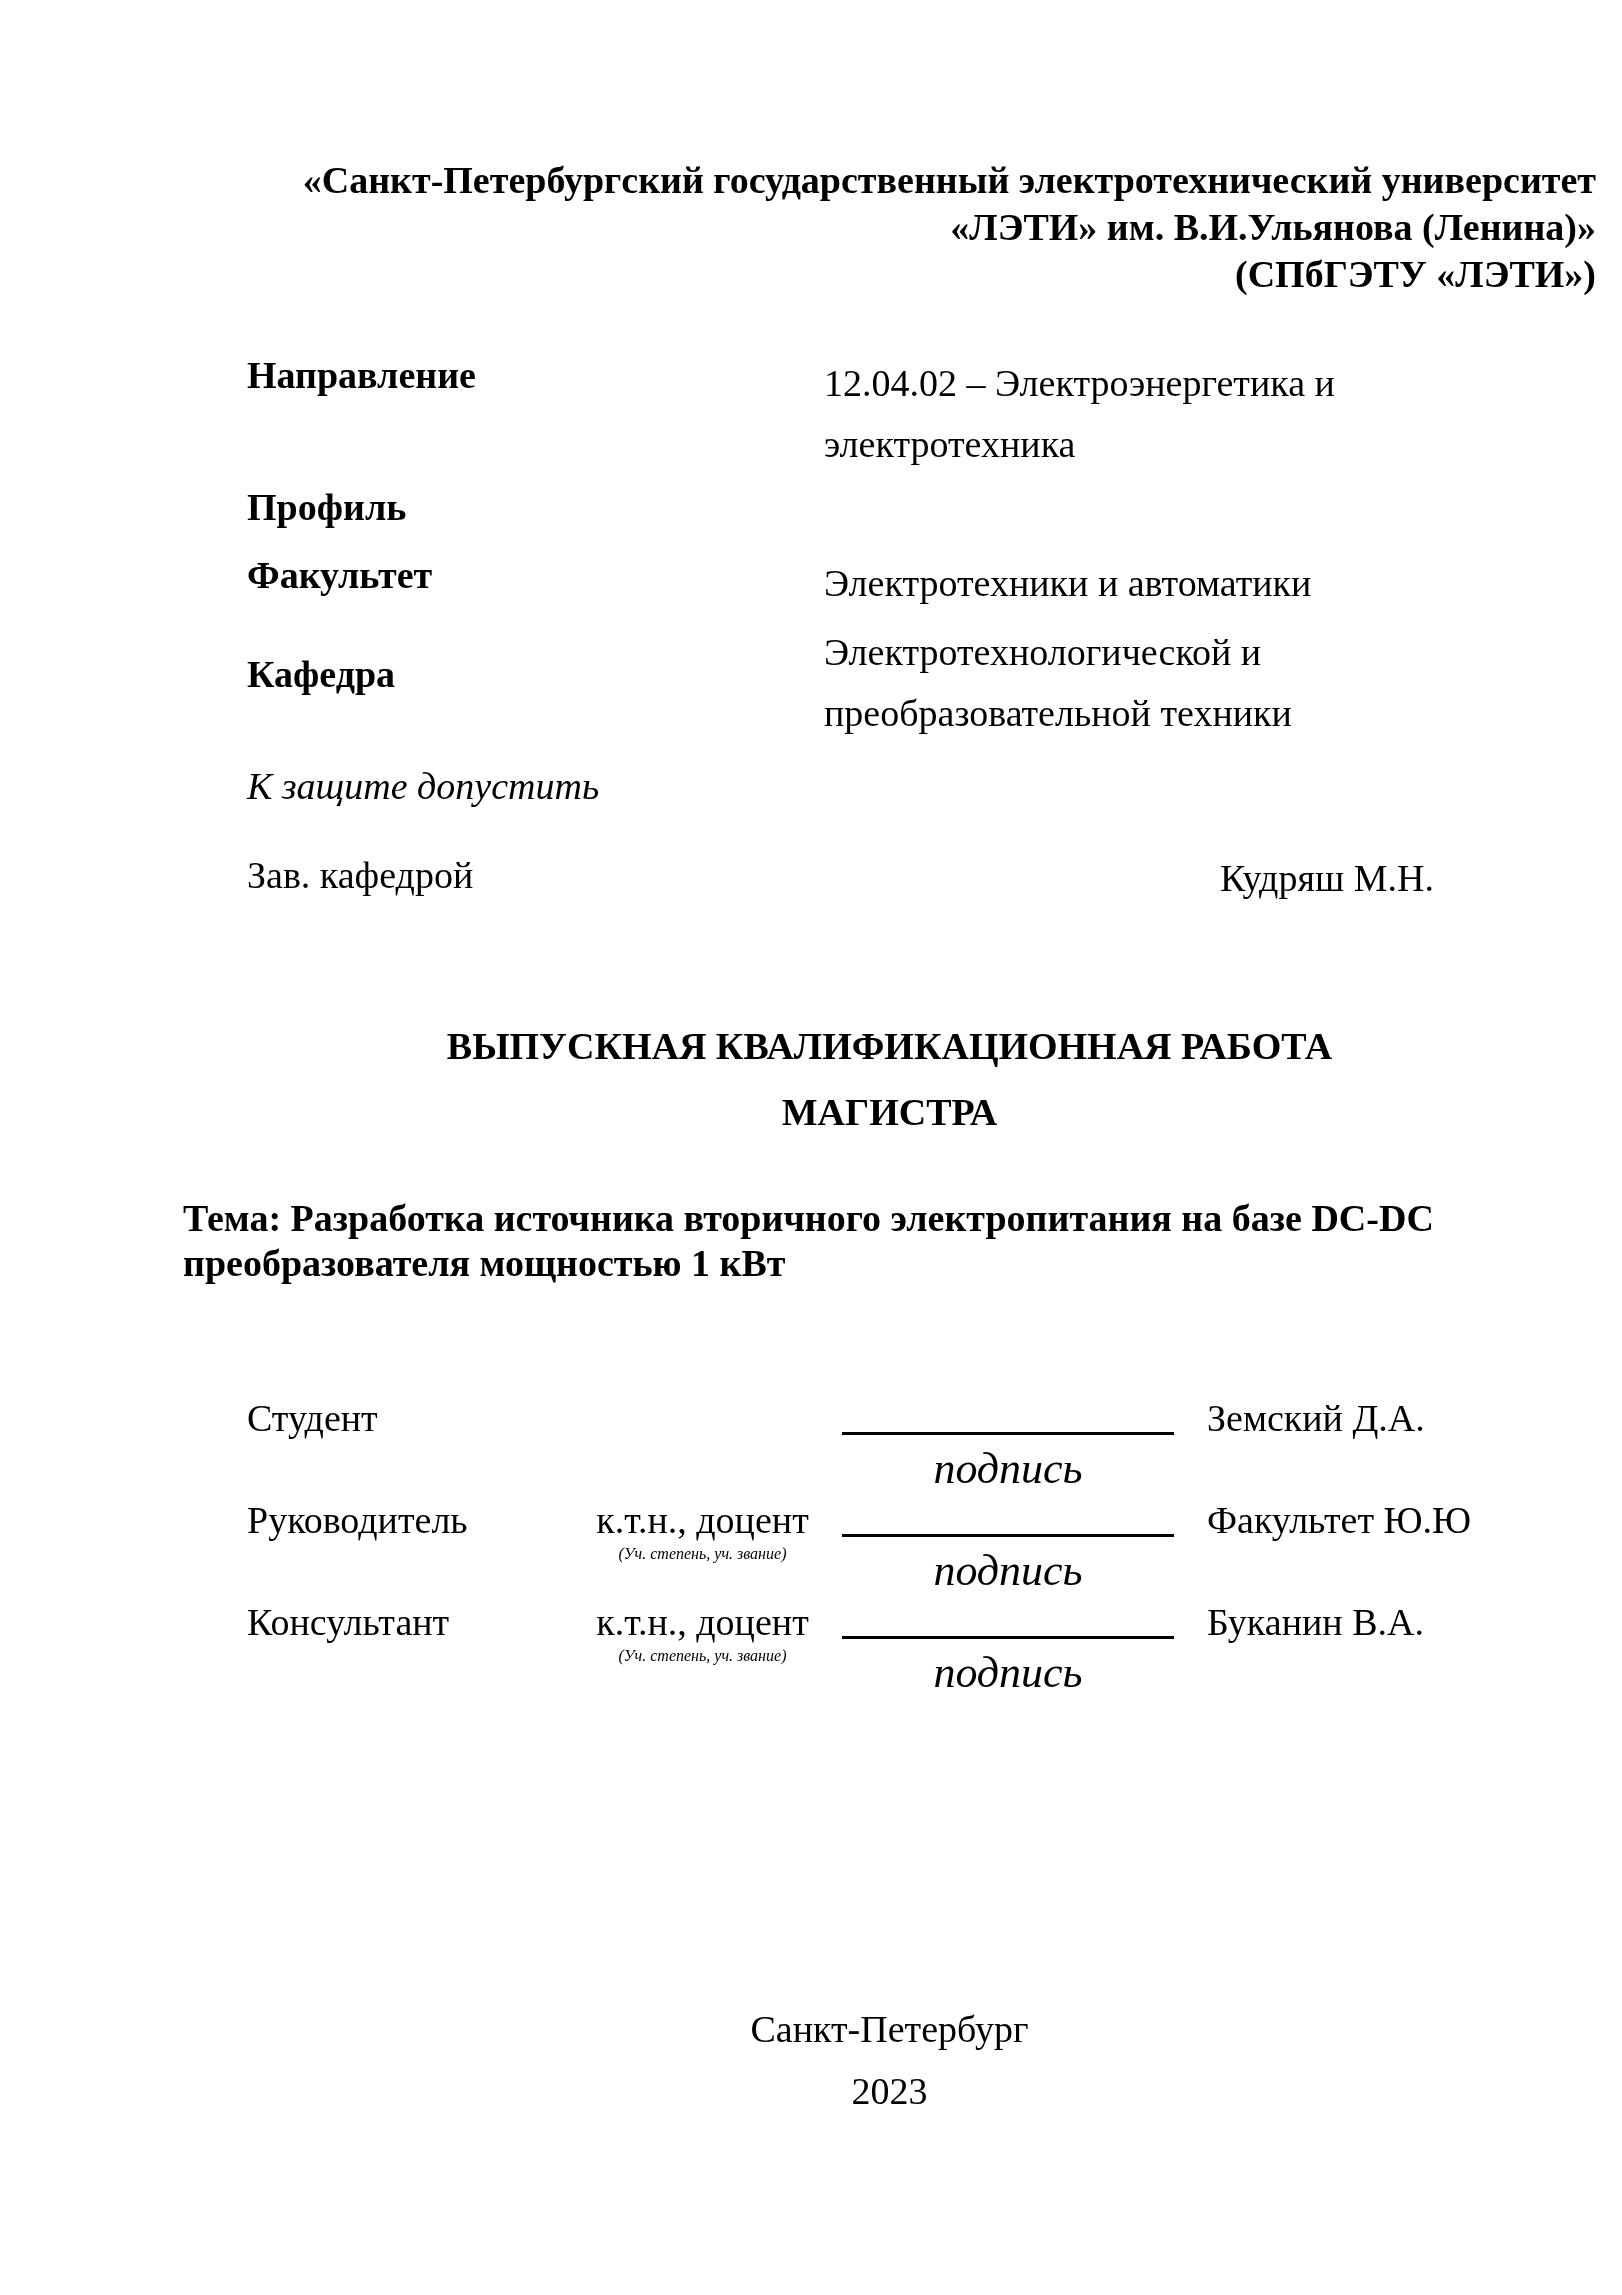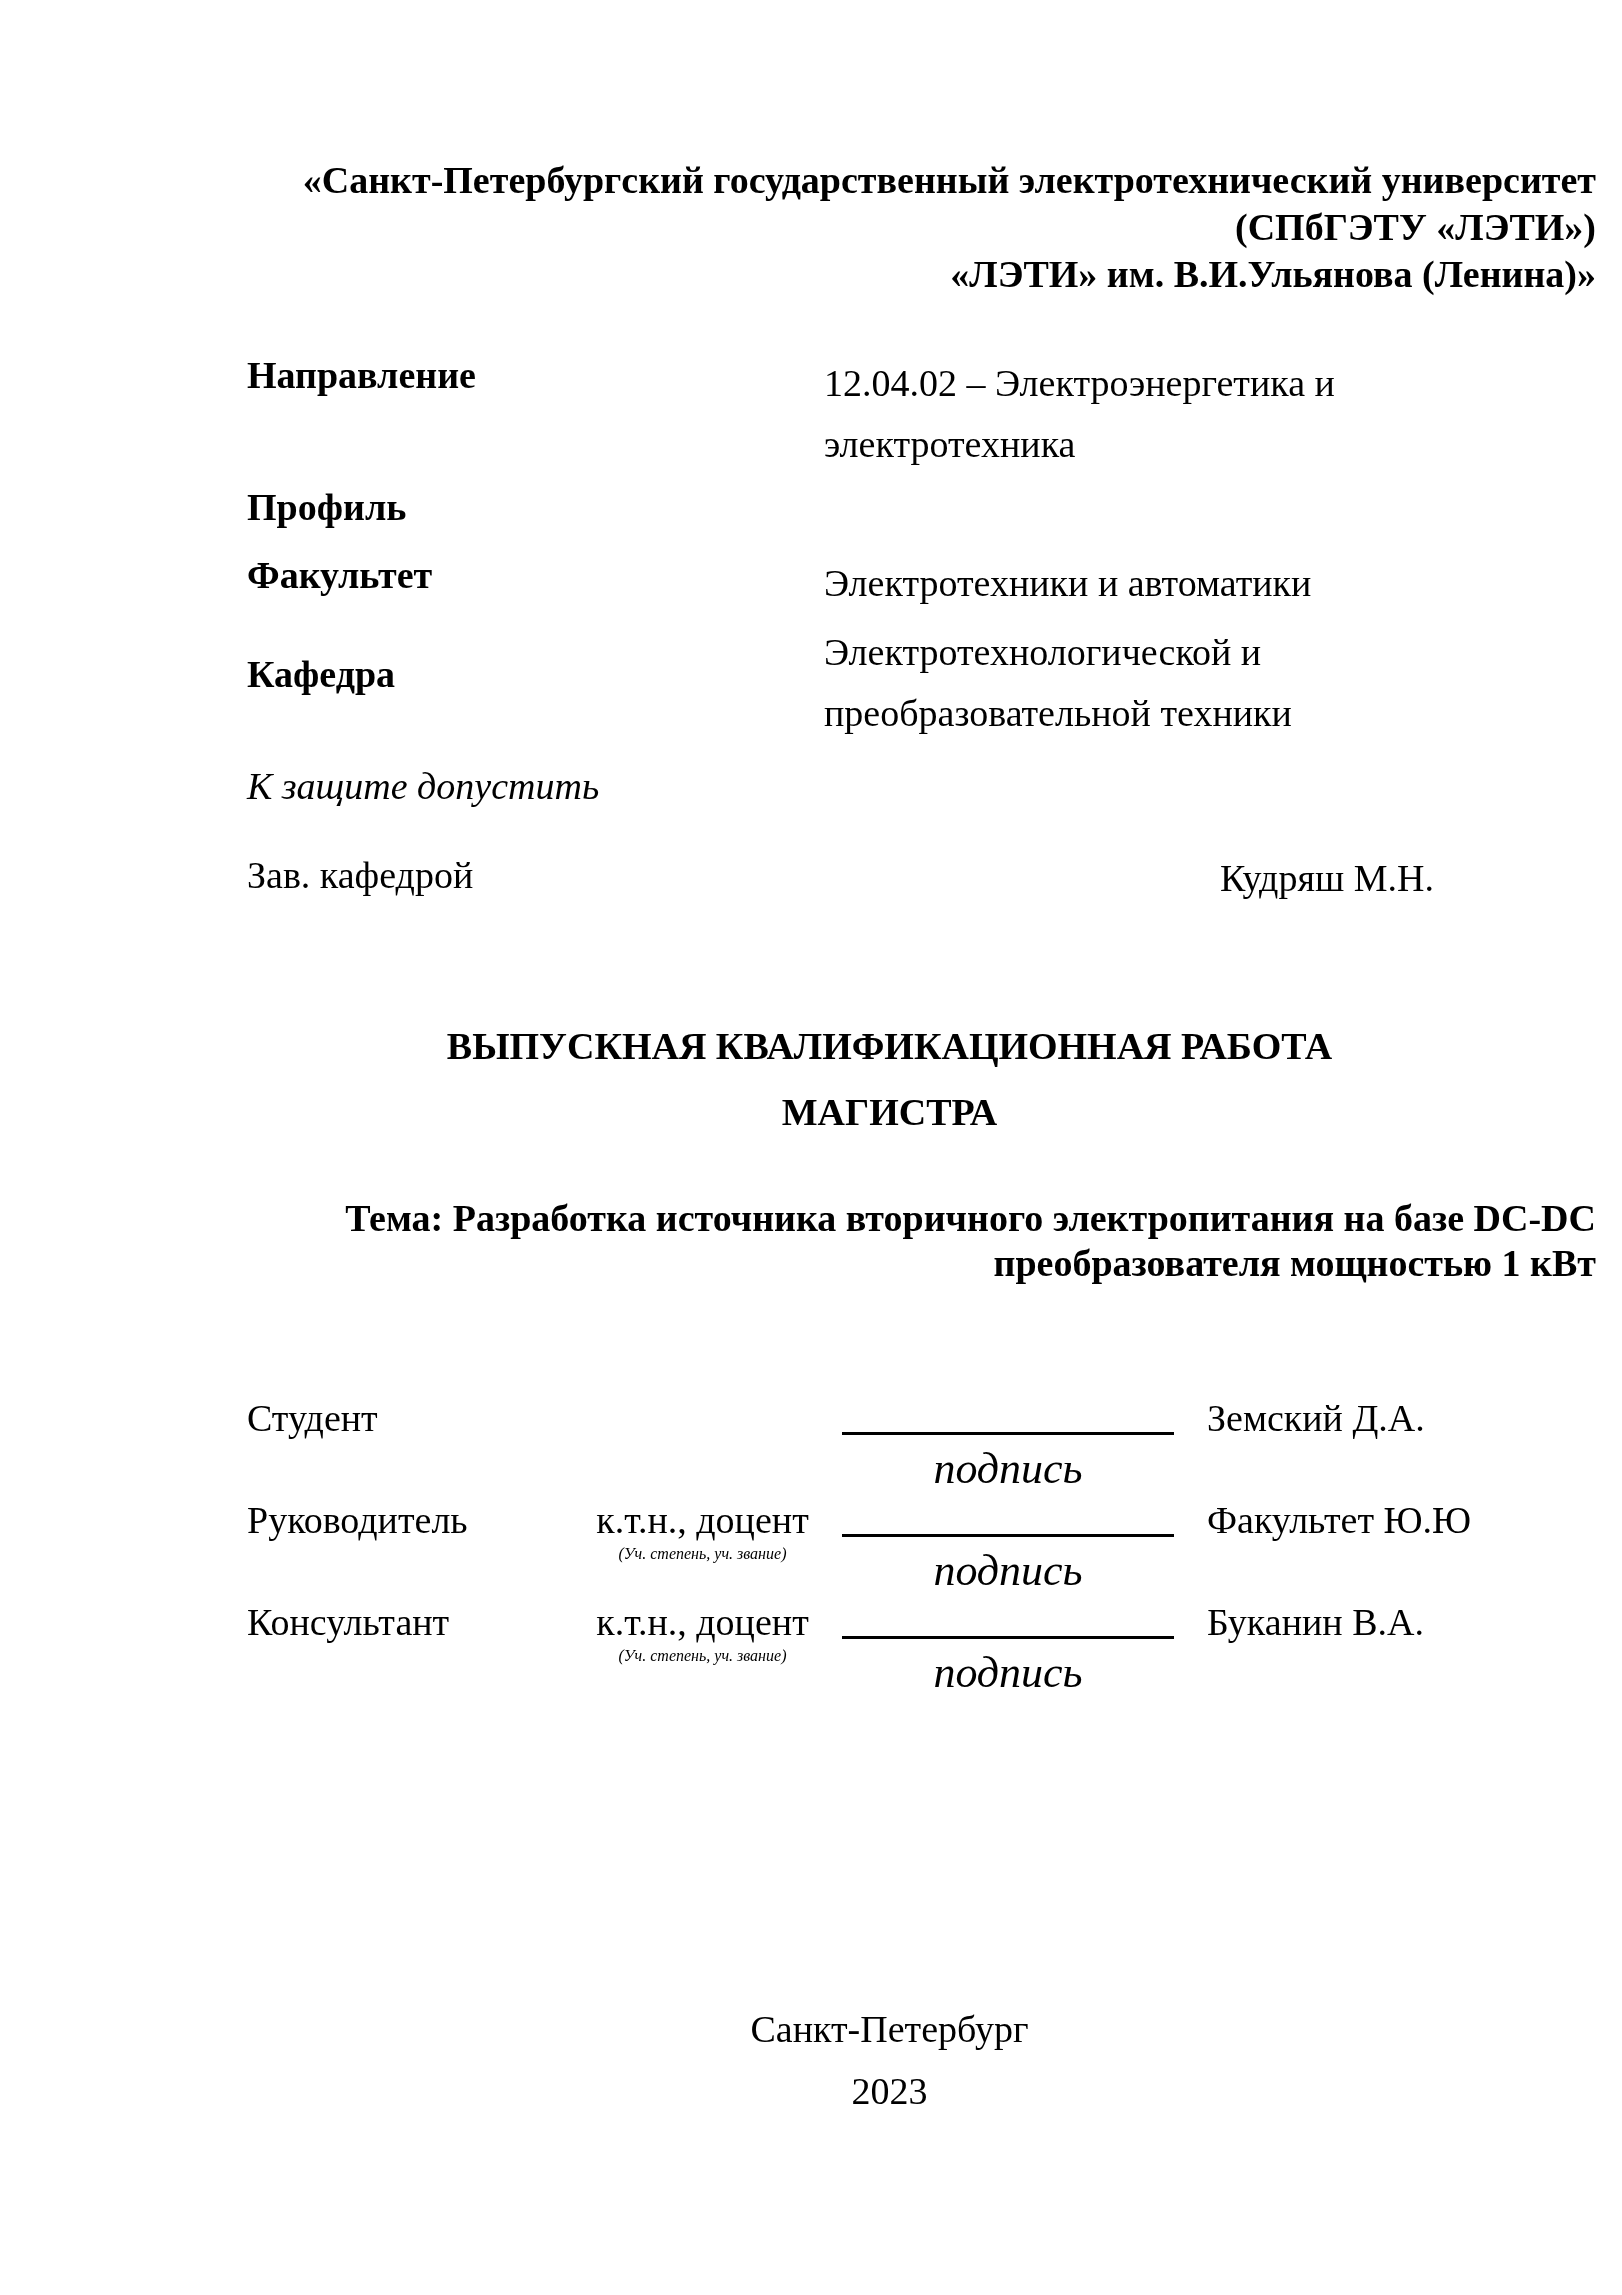--- a/index.html
+++ b/index.html
@@ -64,21 +64,21 @@
     text-align: center;
     font-weight: bold;
     line-height: 66px;
   }
 
   
   .theme {
     top: 1196px;
     left: 183px;
     width: 1413px;
-    text-align: right;
+    text-align: left;
     font-weight: bold;
     line-height: 45px;
   }
 
   
   .sig-row {
     left: 247px;
     width: 1335px;
     height: 102px;
   }
@@ -116,22 +116,22 @@
     left: 238px;
     width: 1303px;
     text-align: center;
   }
 </style>
 </head>
 <body>
 
 <div class="abs university">
   <div>«Санкт-Петербургский государственный электротехнический университет</div>
+  <div>«ЛЭТИ» им. В.И.Ульянова (Ленина)»</div>
   <div>(СПбГЭТУ «ЛЭТИ»)</div>
-  <div>«ЛЭТИ» им. В.И.Ульянова (Ленина)»</div>
 </div>
 
 <div class="abs info-label" style="top:353px">Направление</div>
 <div class="abs info-value" style="top:353px">12.04.02 – Электроэнергетика и электротехника</div>
 
 <div class="abs info-label" style="top:485px">Профиль</div>
 <div class="abs info-value" style="top:485px"></div>
 
 <div class="abs info-label" style="top:553px">Факультет</div>
 <div class="abs info-value" style="top:553px">Электротехники и автоматики</div>

